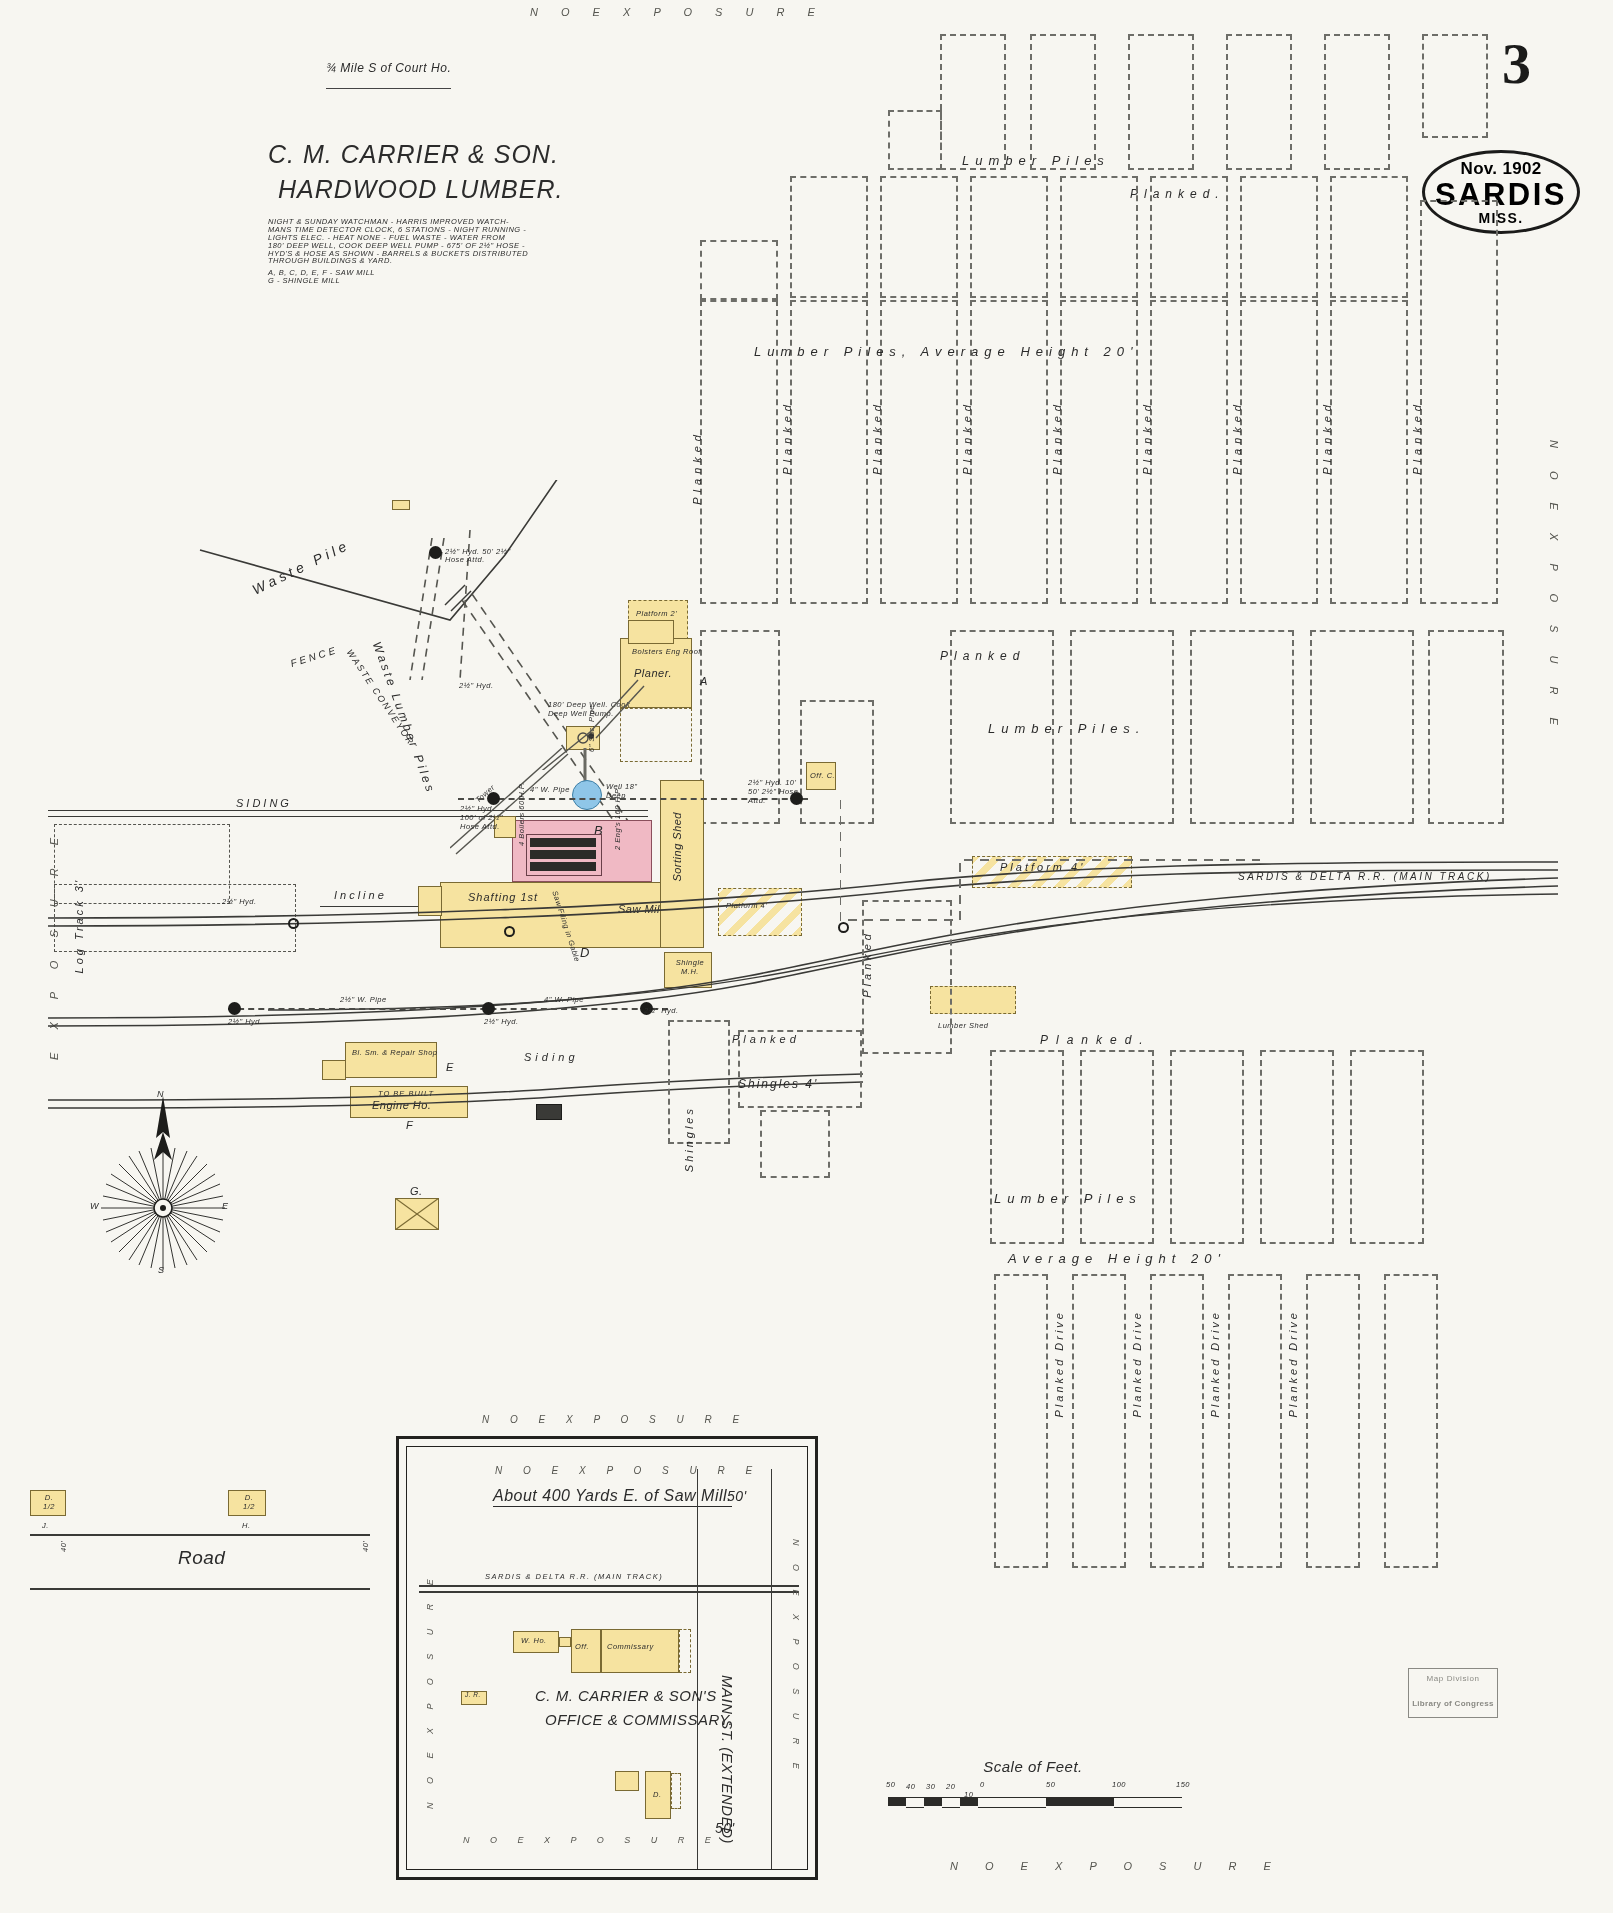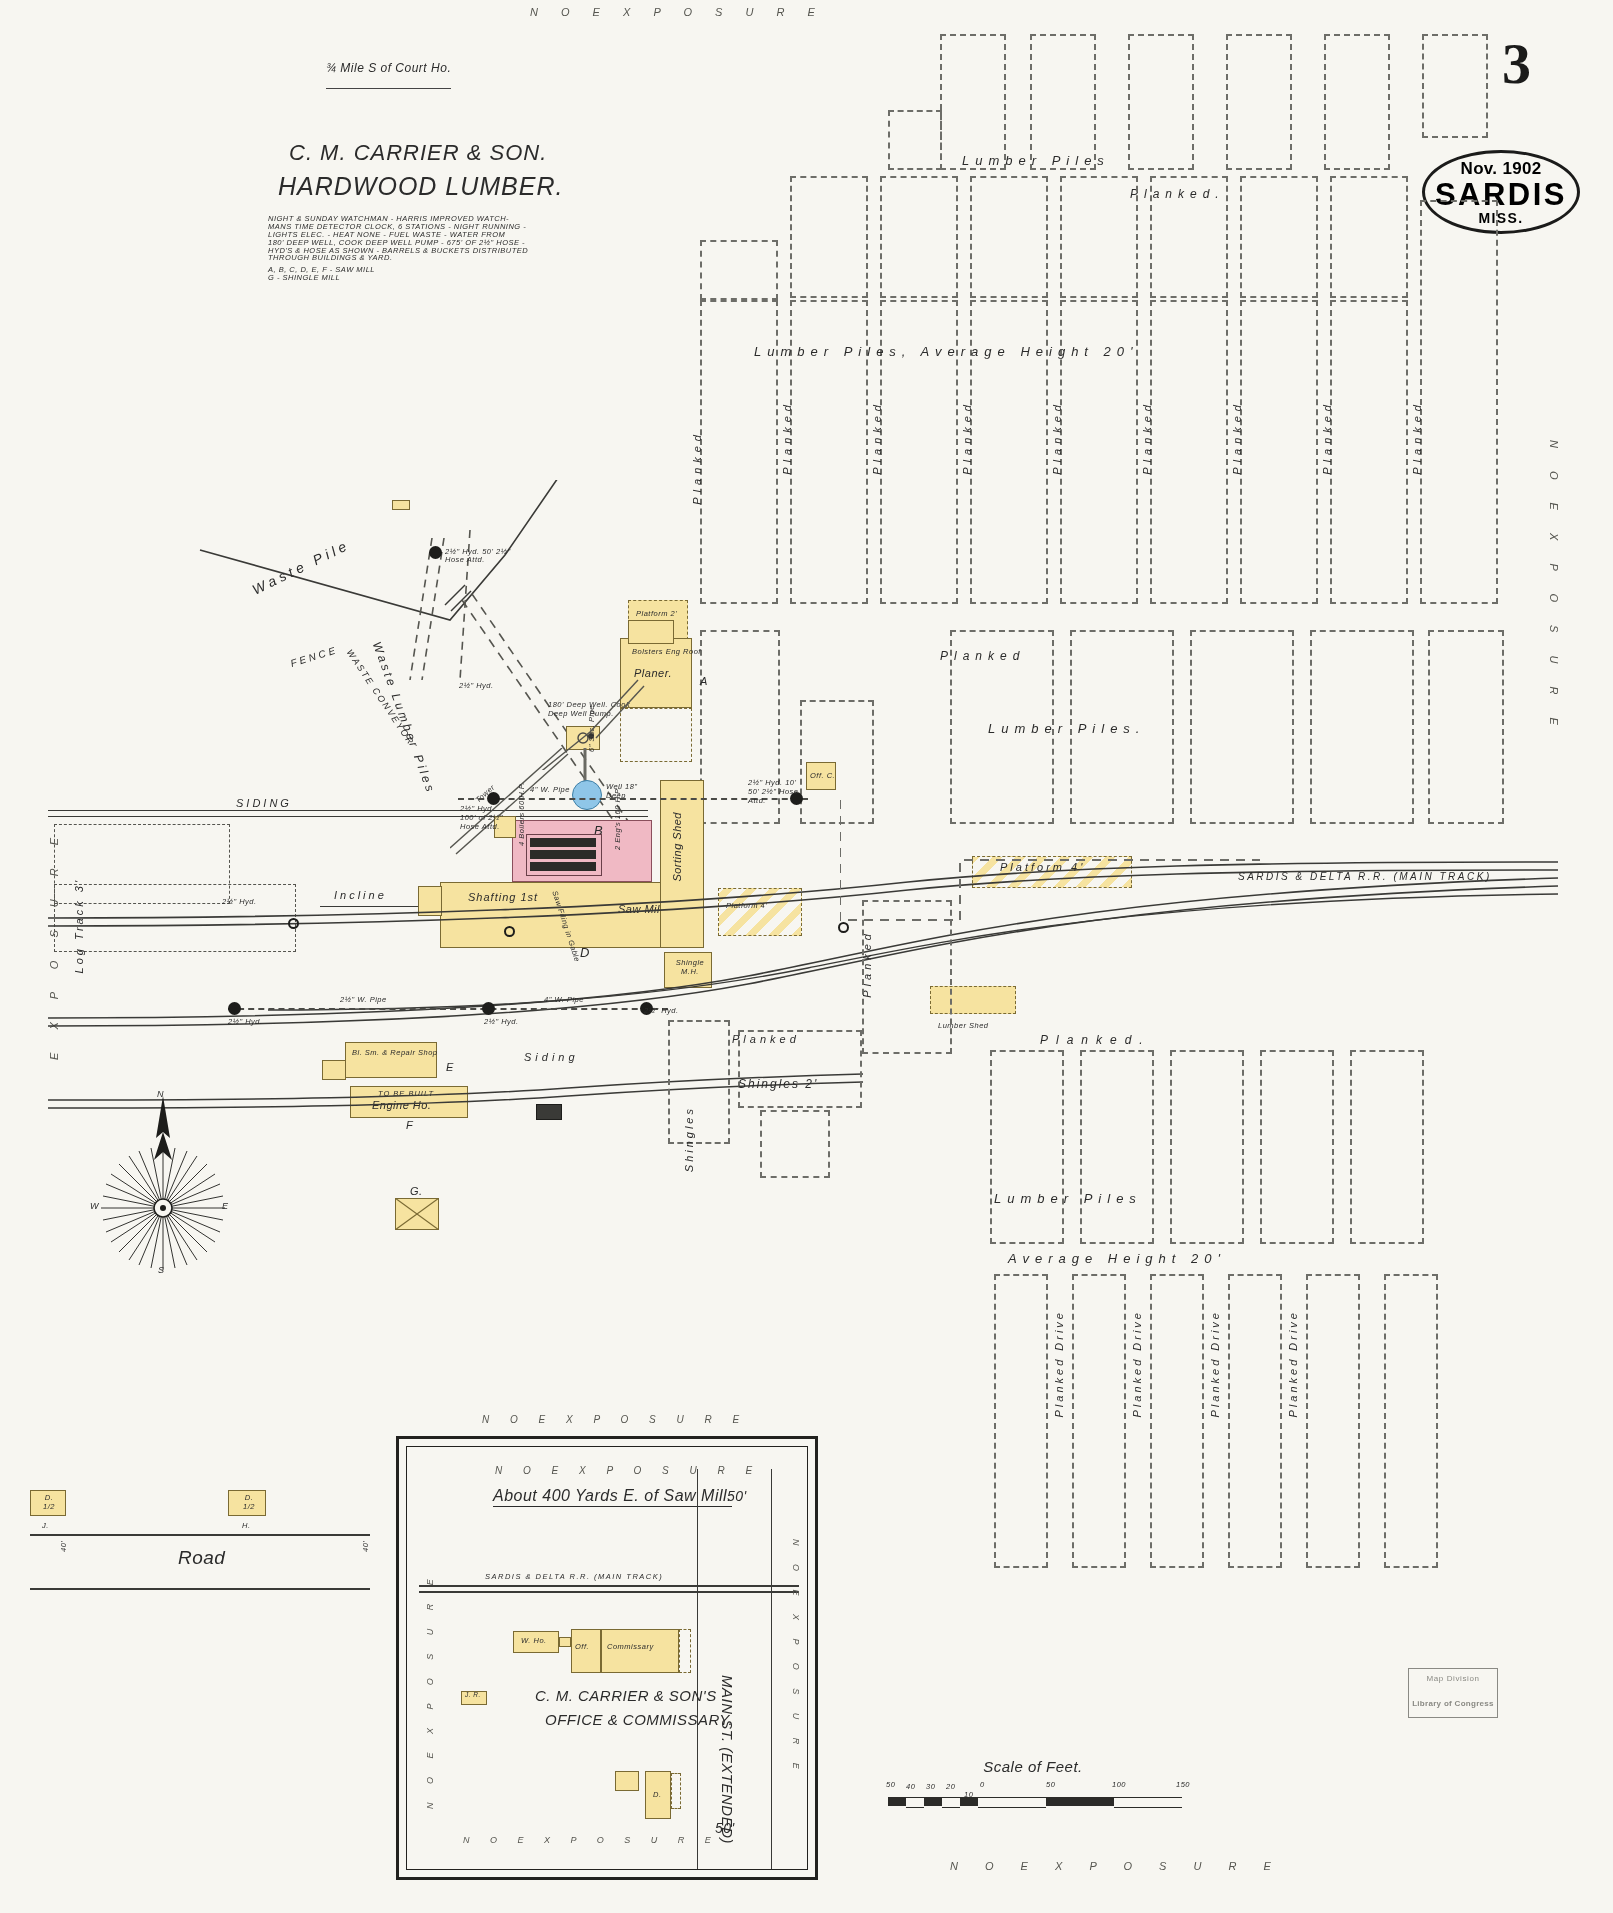--- a/index.html
+++ b/index.html
@@ -55,21 +55,21 @@
 
   <div class="abs hand lbl" style="left:326px;top:62px;font-size:12px;border-bottom:1px solid #444;padding-bottom:13px;">¾ Mile S of Court Ho.</div>
 
   <div class="abs" id="stamp" style="left:1422px;top:150px;">
     <div class="s1">Nov. 1902</div>
     <div class="s2">SARDIS</div>
     <div class="s3">MISS.</div>
   </div>
 
   <div class="abs" style="left:268px;top:140px;width:340px;">
-    <div class="hand" style="font-size:22px;letter-spacing:1px;margin-left:21px;">C. M. CARRIER &amp; SON.</div>
+    <div class="hand" style="font-size:25px;letter-spacing:1px;">C. M. CARRIER &amp; SON.</div>
     <div class="hand" style="font-size:25px;letter-spacing:1px;margin-top:6px;margin-left:10px;">HARDWOOD  LUMBER.</div>
     <div style="margin-top:14px;">
       <div class="hand lbl-xs">NIGHT &amp; SUNDAY WATCHMAN - HARRIS IMPROVED WATCH-</div>
       <div class="hand lbl-xs">MANS TIME DETECTOR CLOCK, 6 STATIONS - NIGHT RUNNING -</div>
       <div class="hand lbl-xs">LIGHTS ELEC. - HEAT NONE - FUEL WASTE - WATER FROM</div>
       <div class="hand lbl-xs">180' DEEP WELL, COOK DEEP WELL PUMP - 675' OF 2½" HOSE -</div>
       <div class="hand lbl-xs">HYD'S &amp; HOSE AS SHOWN - BARRELS &amp; BUCKETS DISTRIBUTED</div>
       <div class="hand lbl-xs">THROUGH BUILDINGS &amp; YARD.</div>
     </div>
     <div style="margin-top:4px;">
@@ -293,21 +293,21 @@
   <svg class="abs" width="44" height="32" style="left:395px;top:1198px;">
     <line x1="0" y1="0" x2="44" y2="32" stroke="#7a6a33" stroke-width="1.2"></line>
     <line x1="44" y1="0" x2="0" y2="32" stroke="#7a6a33" stroke-width="1.2"></line>
   </svg>
   <div class="abs hand lbl-s" style="left:410px;top:1186px;font-size:11px;">G.</div>
 
   <div class="abs pile" style="left:668px;top:1020px;width:58px;height:120px;"></div>
   <div class="abs pile" style="left:738px;top:1030px;width:120px;height:74px;"></div>
   <div class="abs pile" style="left:760px;top:1110px;width:66px;height:64px;"></div>
   <div class="abs hand lbl-s vert-l" style="left:684px;top:1106px;font-size:11px;letter-spacing:3px;">Shingles</div>
-  <div class="abs hand lbl-s" style="left:738px;top:1078px;font-size:12px;letter-spacing:2px;">Shingles 2'</div>
+  <div class="abs hand lbl-s" style="left:738px;top:1078px;font-size:12px;letter-spacing:2px;">Shingles 4'</div>
   <div class="abs hand lbl-s" style="left:732px;top:1034px;font-size:11px;letter-spacing:4px;">Planked</div>
   <div class="abs hand lbl-s vert-l" style="left:862px;top:930px;font-size:11px;letter-spacing:4px;">Planked</div>
   <div class="abs pile" style="left:862px;top:900px;width:86px;height:150px;"></div>
 
   <div class="abs hand lbl-s" style="left:1040px;top:1034px;font-size:12px;letter-spacing:8px;">Planked.</div>
   <div class="abs pile" style="left:990px;top:1050px;width:70px;height:190px;"></div>
   <div class="abs pile" style="left:1080px;top:1050px;width:70px;height:190px;"></div>
   <div class="abs pile" style="left:1170px;top:1050px;width:70px;height:190px;"></div>
   <div class="abs pile" style="left:1260px;top:1050px;width:70px;height:190px;"></div>
   <div class="abs pile" style="left:1350px;top:1050px;width:70px;height:190px;"></div>

